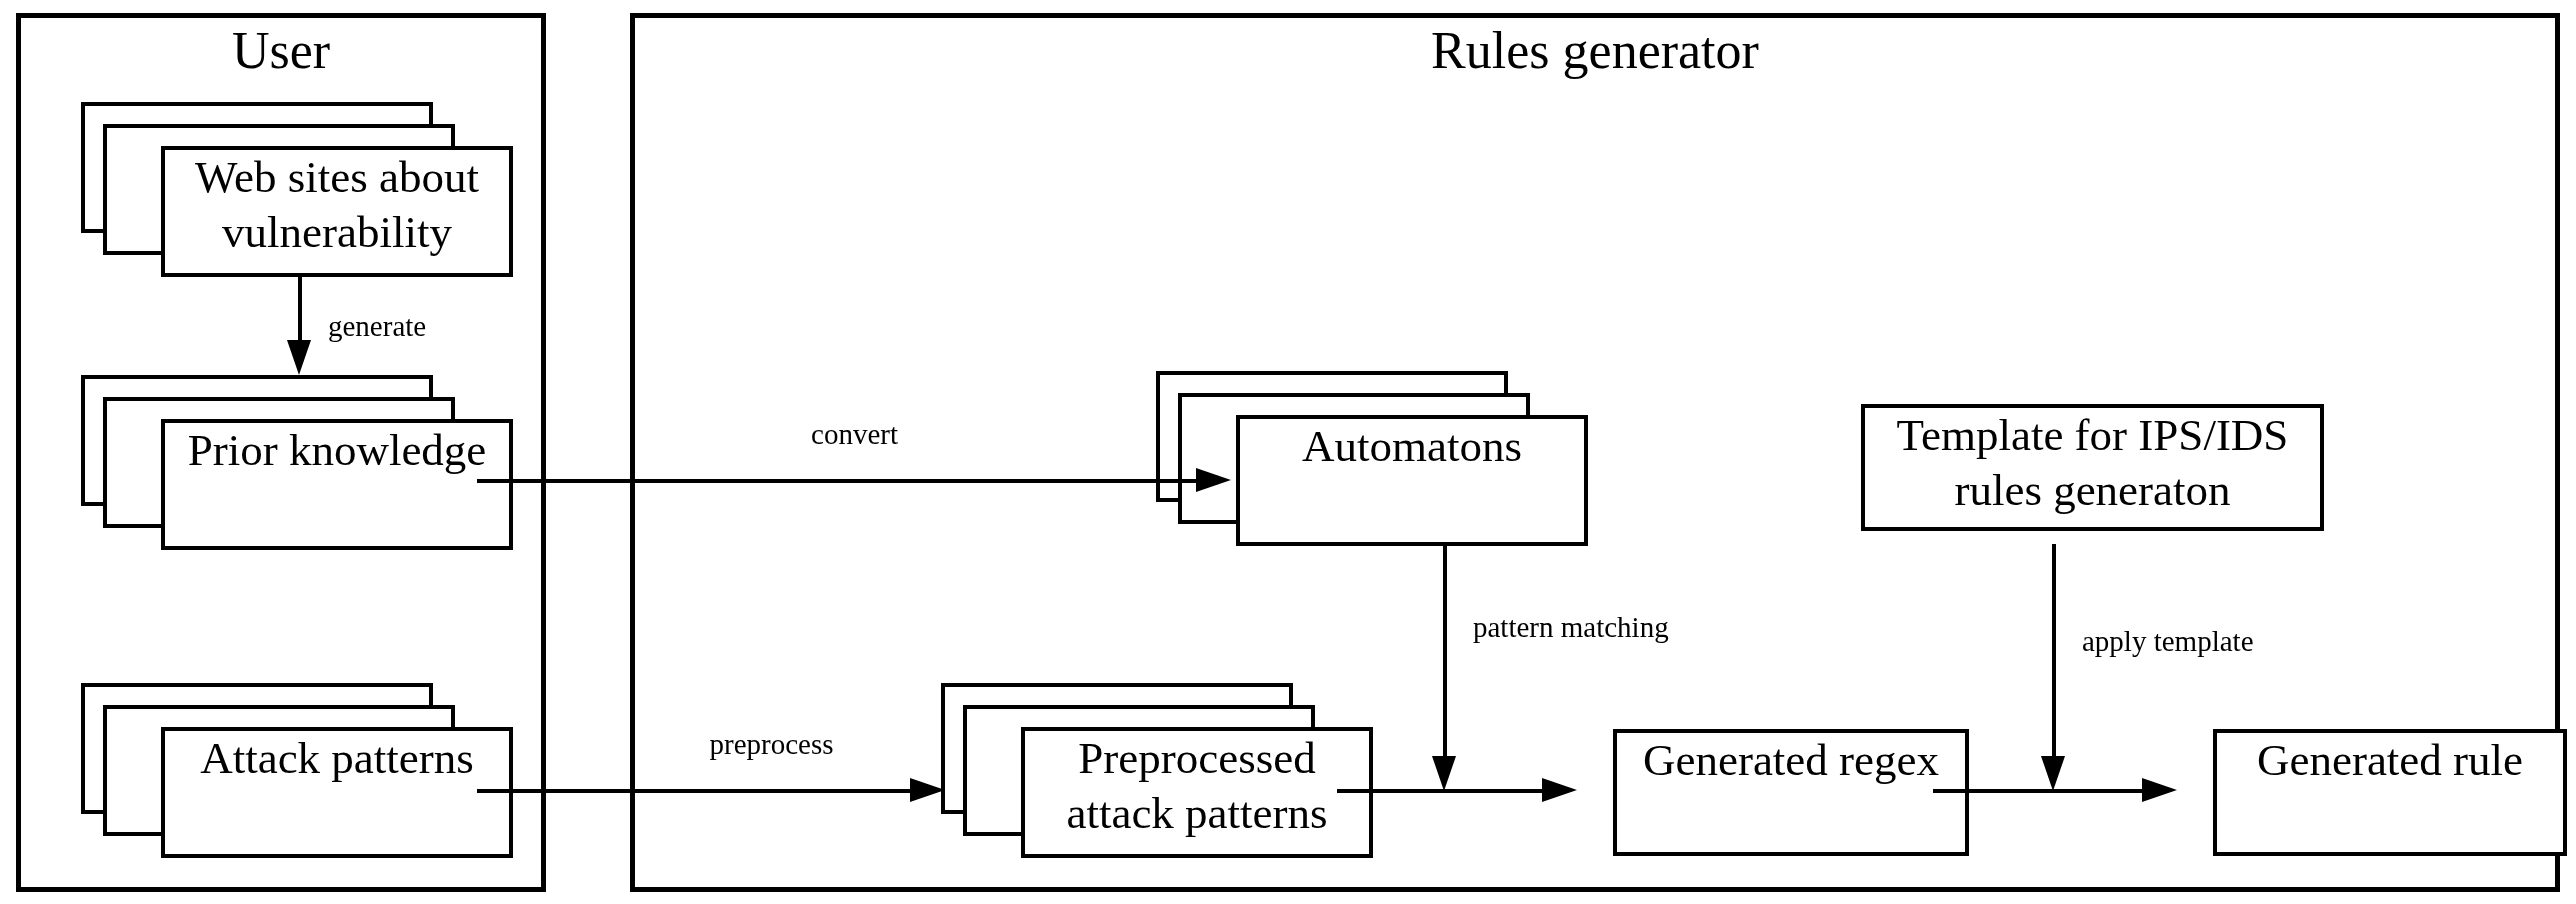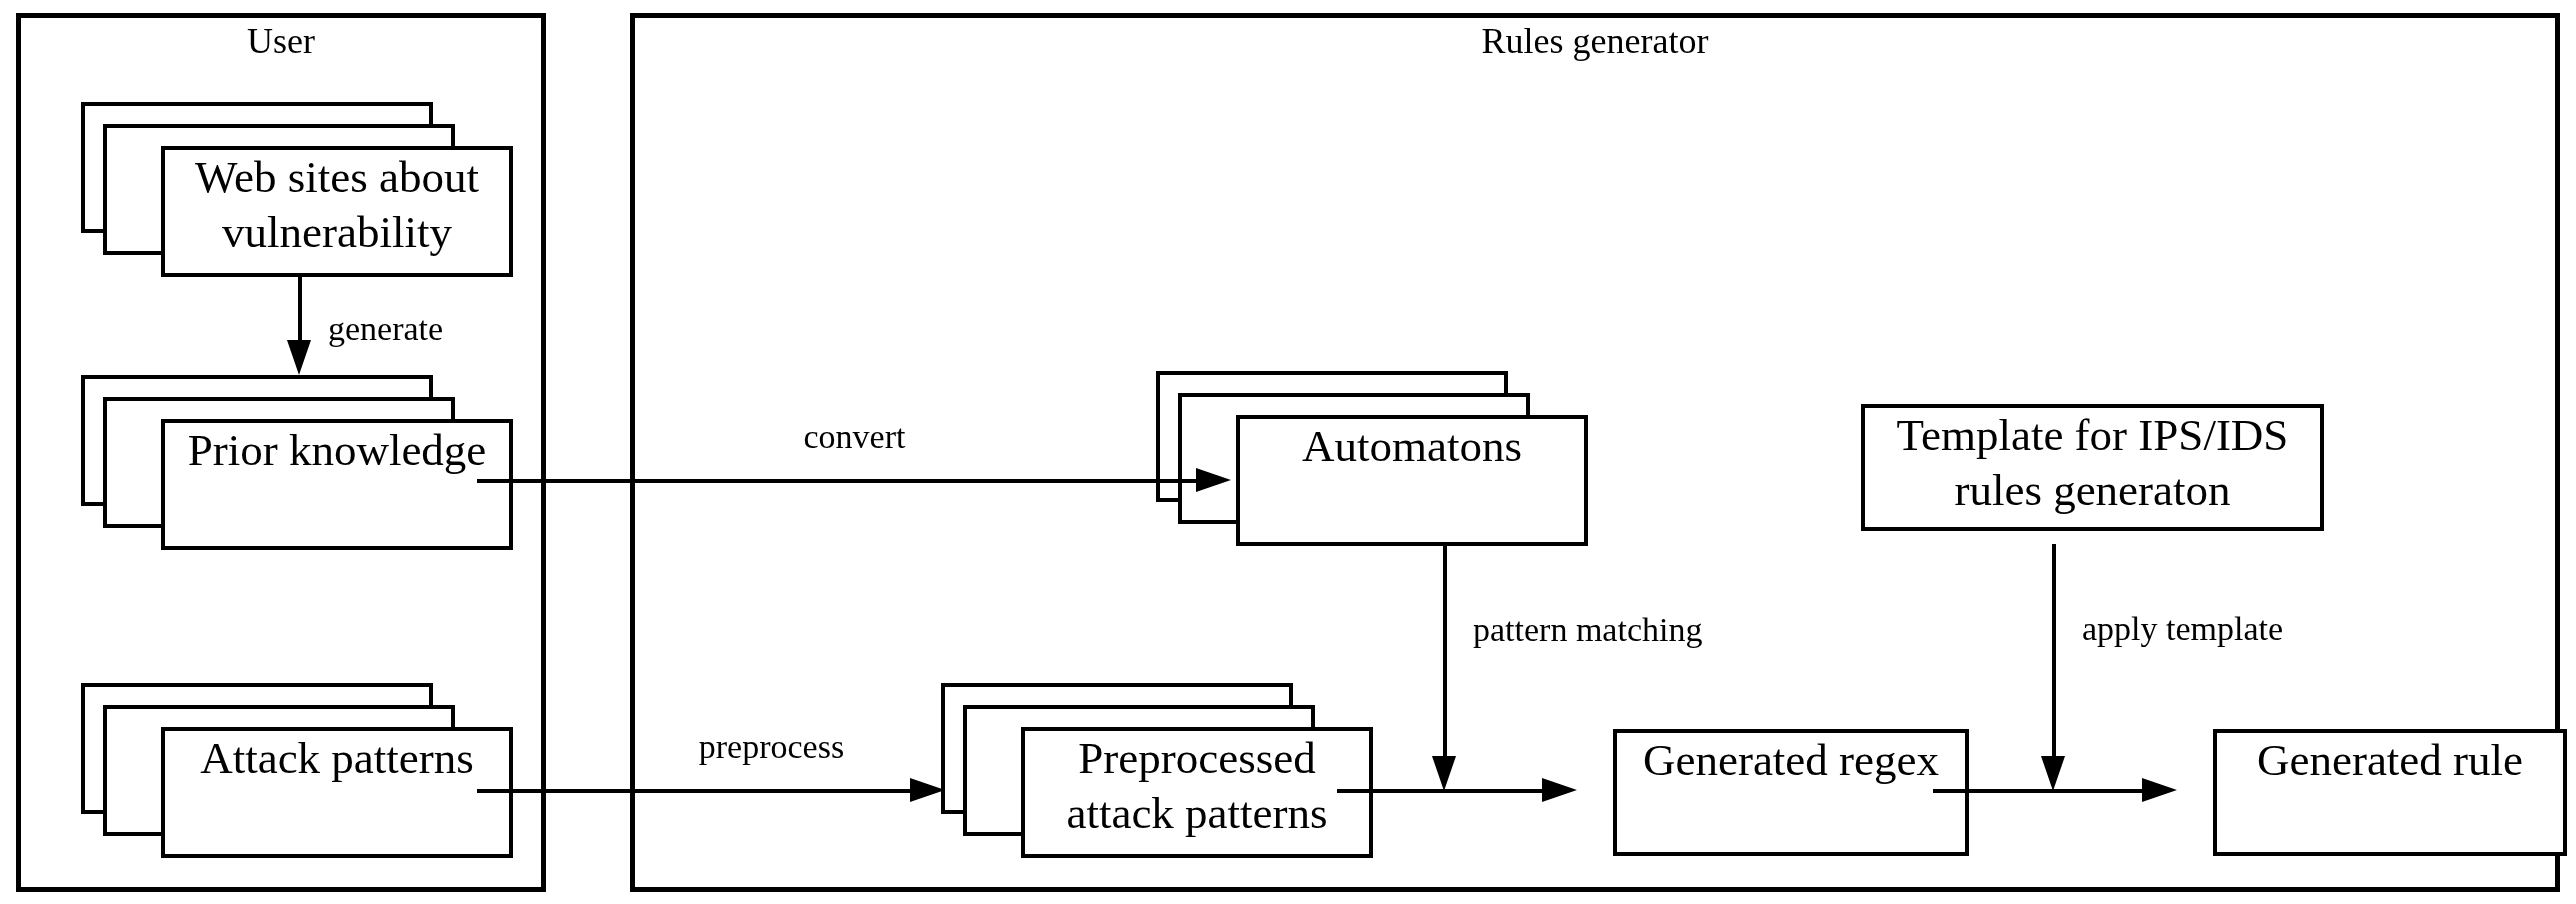--- a/index.html
+++ b/index.html
@@ -13,21 +13,21 @@
   }
   .container{
     position:absolute;
     border:5.5px solid #000000;
     box-sizing:border-box;
     background:transparent;
   }
   .title{
     position:absolute;
     text-align:center;
-    font-size:36px;
+    font-size:52px;
     line-height:1.1;
     white-space:nowrap;
   }
   .stack{position:absolute;}
   .layer{
     position:absolute;
     width:352px;height:131px;
     background:#ffffff;
     border:4px solid #000000;
     box-sizing:border-box;
@@ -59,21 +59,21 @@
     border-left:35px solid #000000;
   }
   .ah-down{
     position:absolute;width:0;height:0;
     border-left:12.7px solid transparent;
     border-right:12.7px solid transparent;
     border-top:35px solid #000000;
   }
   .edge-label{
     position:absolute;
-    font-size:34px;
+    font-size:29px;
     white-space:nowrap;
   }
   .edge-label.centered{text-align:center;}
 </style>
 </head>
 <body>
 
 <div class="canvas">
 
   <div class="container" style="left:16px;top:13.4px;width:530px;height:879px;"></div>
@@ -148,19 +148,19 @@
 
   <div class="vline" style="left:1443px;top:546px;width:4px;height:210px;"></div>
   <div class="ah-down" style="left:1432px;top:756px;"></div>
   <div class="edge-label" style="left:1473px;top:611px;text-align:center;">pattern matching</div>
 
   <div class="hline" style="left:1337px;top:789px;width:205px;height:4px;"></div>
   <div class="ah-right" style="left:1542px;top:778px;"></div>
 
   <div class="vline" style="left:2052px;top:544px;width:4px;height:212px;"></div>
   <div class="ah-down" style="left:2041px;top:756px;"></div>
-  <div class="edge-label" style="left:2082px;top:610px;">apply template</div>
+  <div class="edge-label" style="left:2082px;top:625px;">apply template</div>
 
   <div class="hline" style="left:1933px;top:789px;width:209px;height:4px;"></div>
   <div class="ah-right" style="left:2142px;top:778px;"></div>
 
 </div>
 
 
 </body></html>

